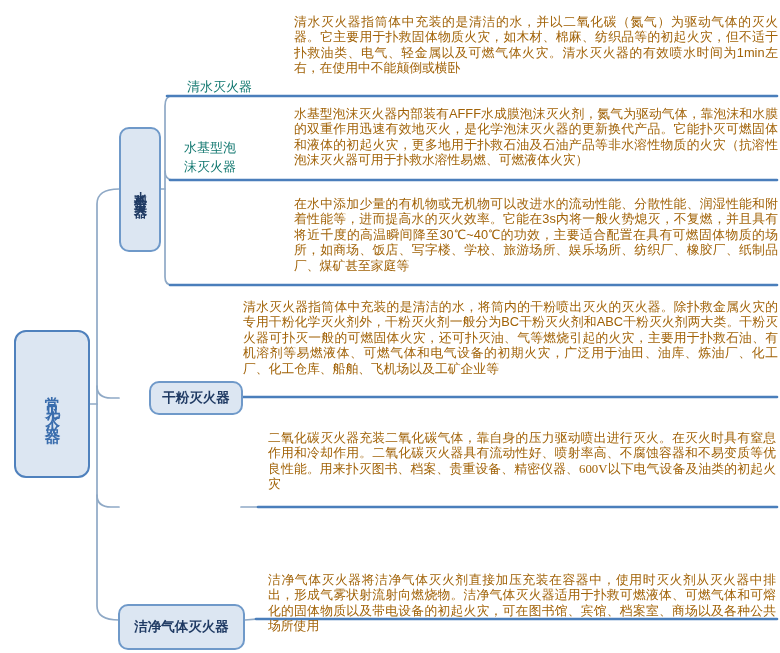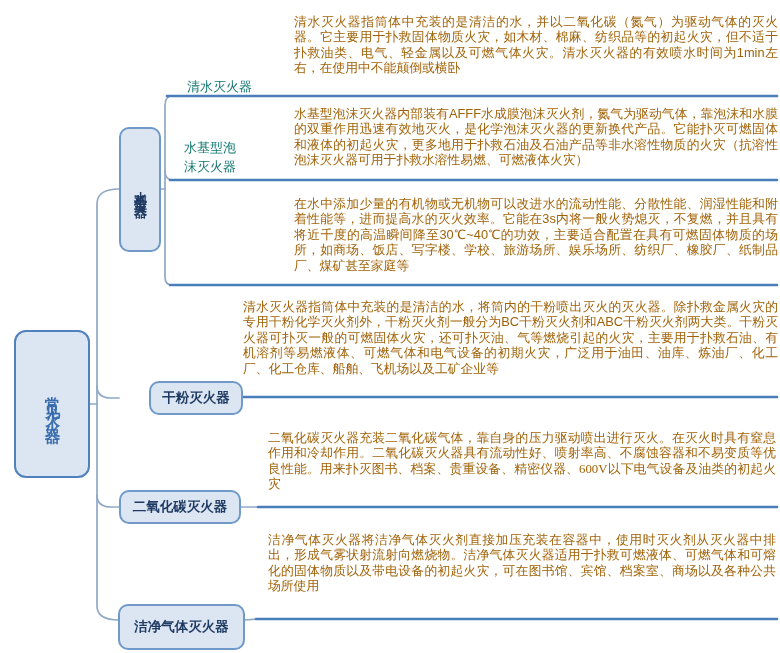--- a/index.html
+++ b/index.html
@@ -64,21 +64,21 @@
     color: #a16207;
     font-size: 12.8px;
     line-height: 15.4px;
     text-align: justify;
   }
   #desc-clear-water { left: 294px; top: 14px;  width: 484px; }
   #desc-foam        { left: 294px; top: 106px; width: 484px; }
   #desc-water-mist  { left: 294px; top: 196px; width: 484px; }
   #desc-dry-powder  { left: 243px; top: 299px; width: 535px; }
   #desc-co2         { left: 268px; top: 431px; width: 508px; font-family: Liberation Serif, serif; }
-  #desc-clean-gas   { left: 268px; top: 532px; width: 508px; }
+  #desc-clean-gas   { left: 268px; top: 572px; width: 508px; }
 </style>
 </head>
 <body>
 
 <div id="canvas">
 
   <svg id="wires" viewBox="0 0 780 653" xmlns="http://www.w3.org/2000/svg">
 
     <g stroke="#8fa9c6" stroke-width="1.7" fill="none" stroke-linecap="round">
       <path d="M90,404 L97,404"></path>
@@ -104,21 +104,20 @@
       <path d="M256,619 L777,619"></path>
     </g>
   </svg>
 
   <div id="root-topic" class="topic-box vertical-text">常见灭火器</div>
 
   <div id="branch-water-based" class="topic-box vertical-text">水基型灭火器</div>
 
   <div id="branch-dry-powder" class="topic-box">干粉灭火器</div>
 
-  <div id="branch-co2" class="topic-box">二氧化碳灭火器</div>
 
   <div id="branch-clean-gas" class="topic-box">洁净气体灭火器</div>
 
   <div id="label-clear-water" class="sub-label">清水灭火器</div>
 
   <div id="label-foam" class="sub-label">水基型泡沫灭火器</div>
 
 
   <div id="desc-clear-water" class="desc">清水灭火器指筒体中充装的是清洁的水，并以二氧化碳（氮气）为驱动气体的灭火器。它主要用于扑救固体物质火灾，如木材、棉麻、纺织品等的初起火灾，但不适于扑救油类、电气、轻金属以及可燃气体火灾。清水灭火器的有效喷水时间为1min左右，在使用中不能颠倒或横卧</div>
 

